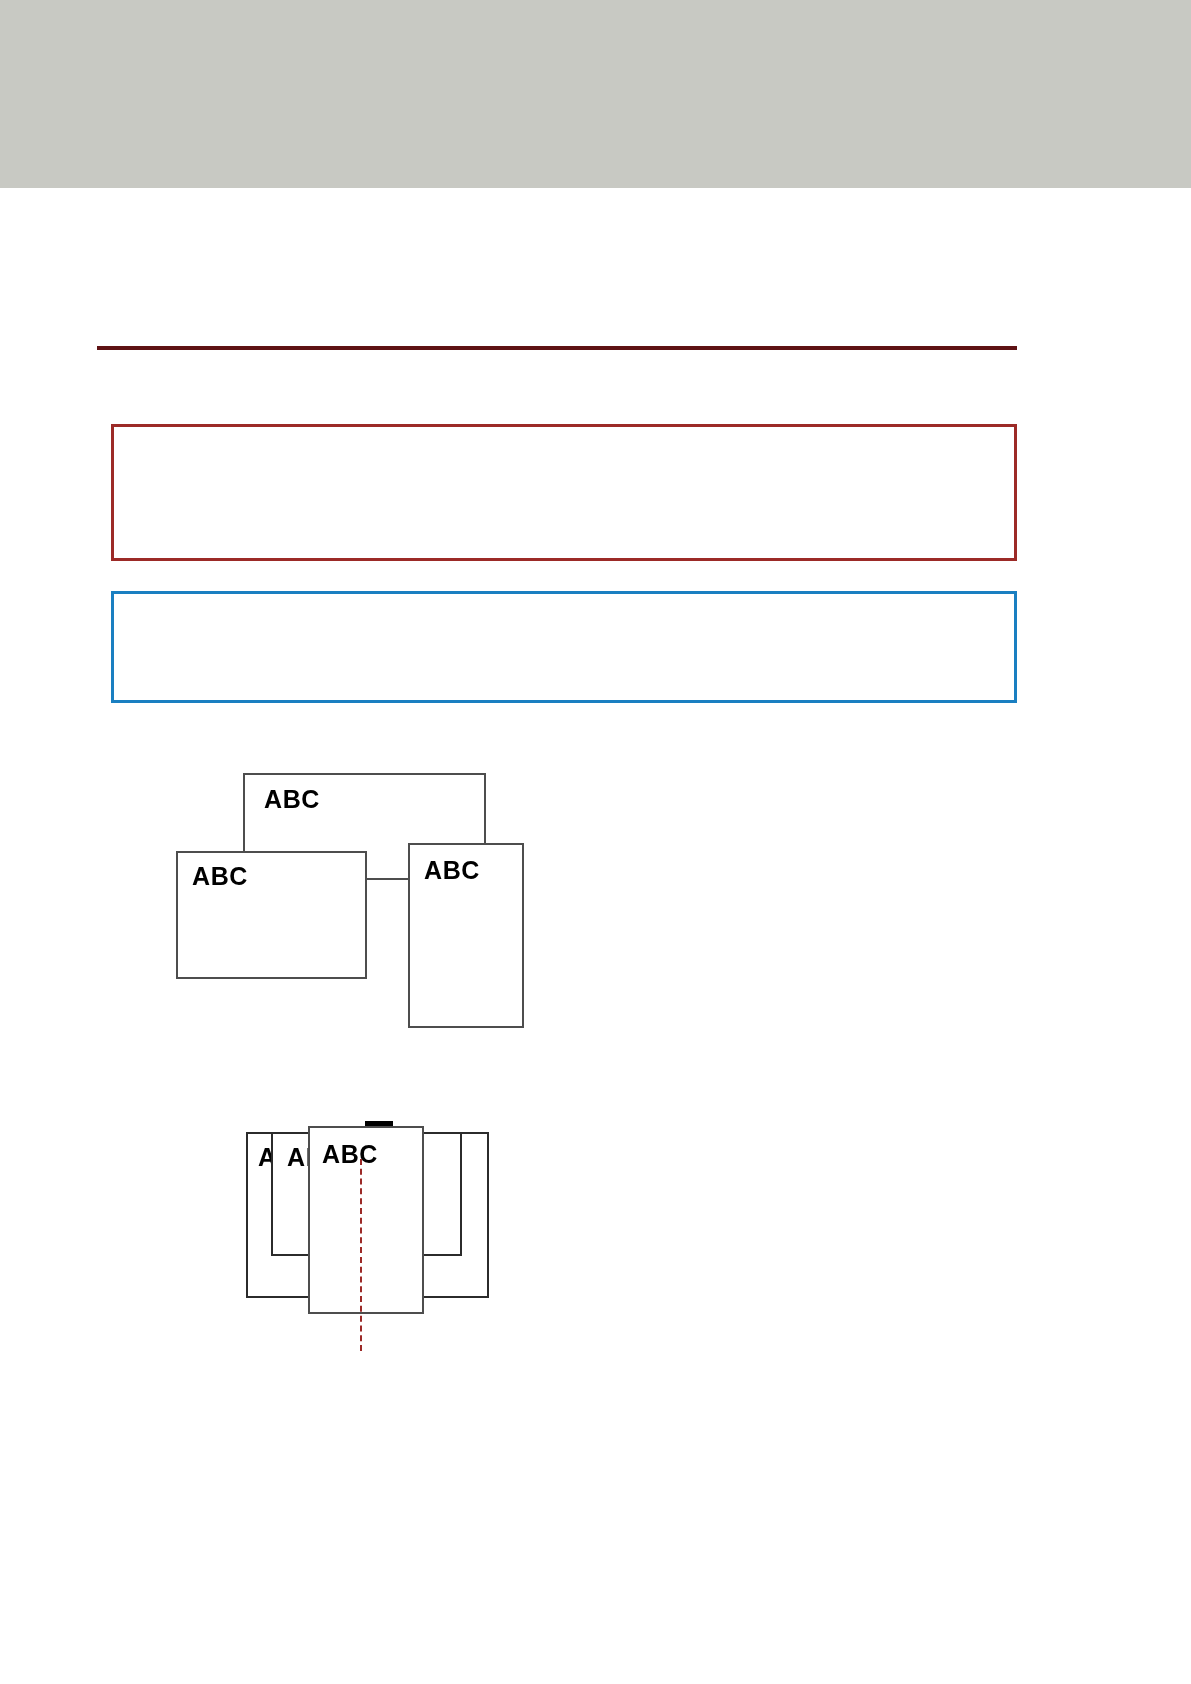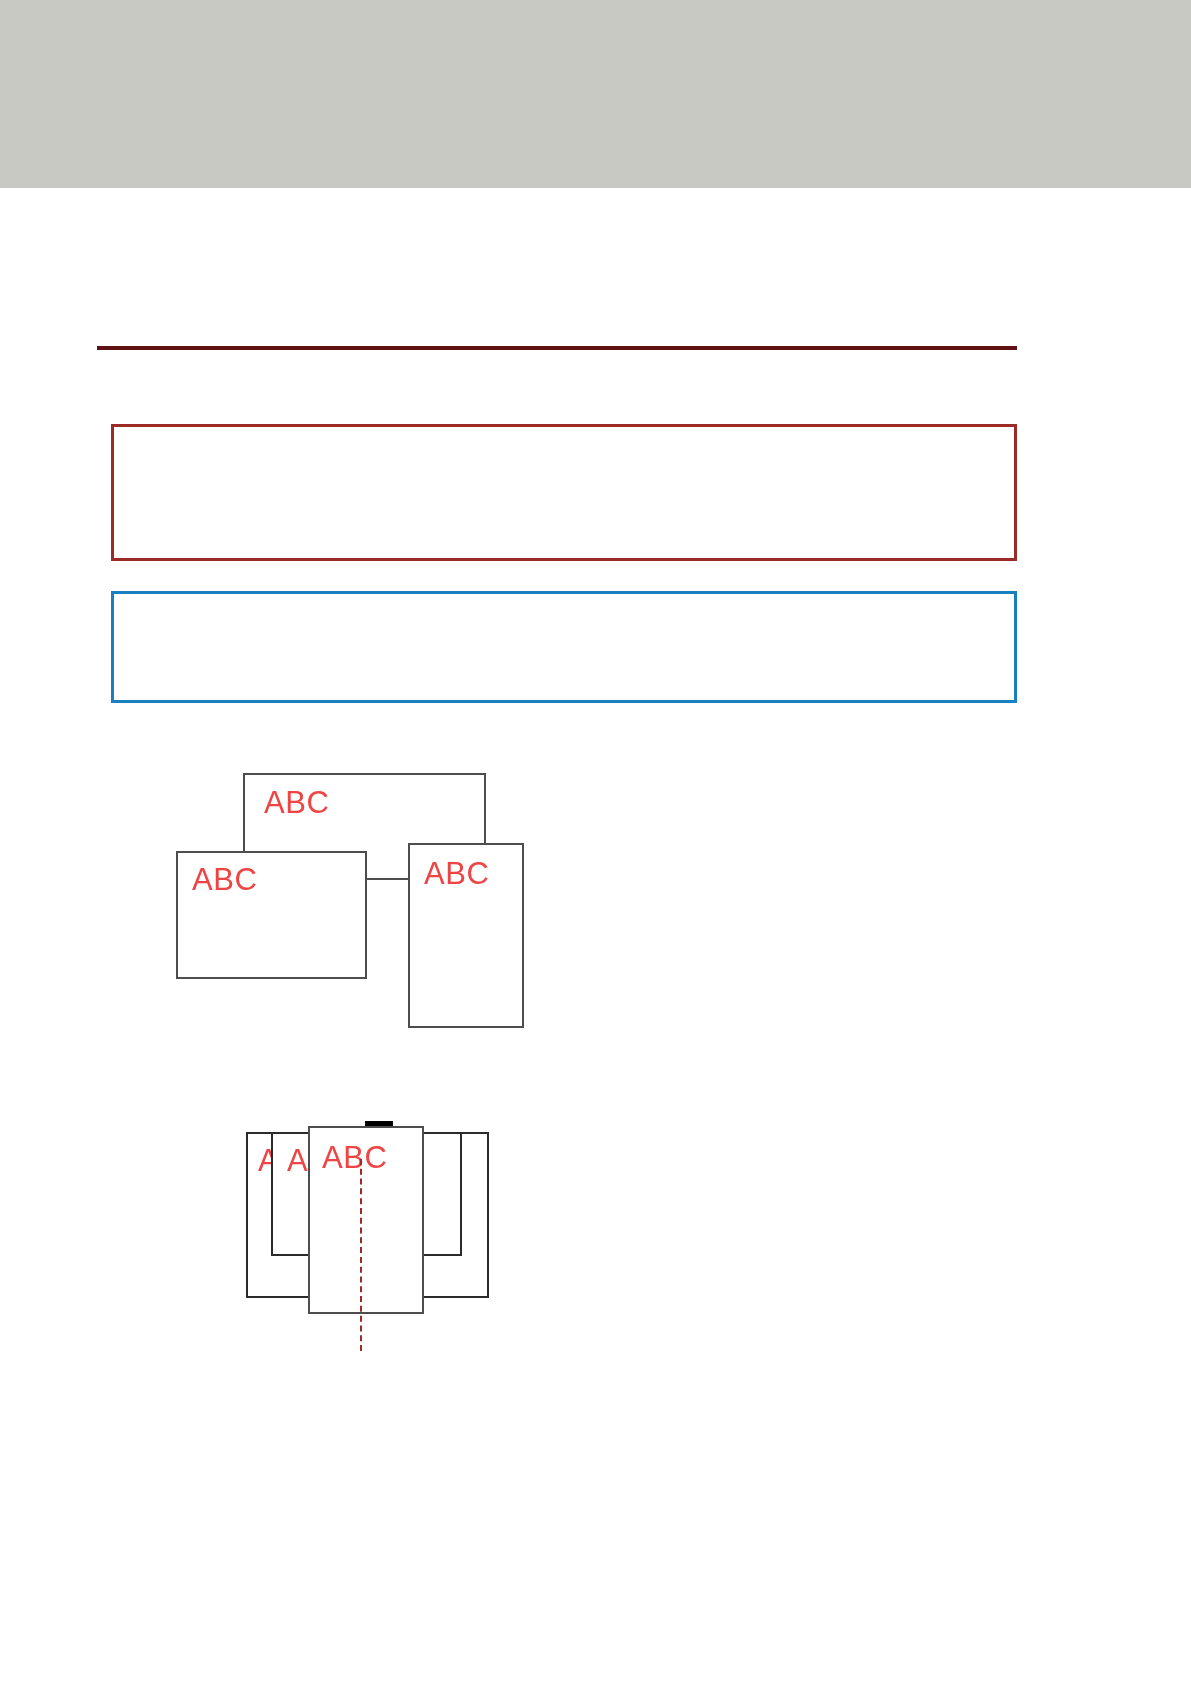--- a/index.html
+++ b/index.html
@@ -103,23 +103,23 @@
     position: absolute;
     box-sizing: border-box;
     background: #ffffff;
     border: 2px solid #4d4d4d;
   }
   .doc-dark {
     border-color: #2b2b2b;
   }
   .doc-label {
     position: absolute;
-    font-size: 31px;
-    font-weight: normal;
-    color: #ef4444;
+    font-size: 25px;
+    font-weight: bold;
+    color: #000000;
     letter-spacing: 0.6px;
     white-space: pre;
   }
 
   
   .arrow-down {
     position: absolute;
     left: 338px;
     top: 1121px;
     width: 82px;

